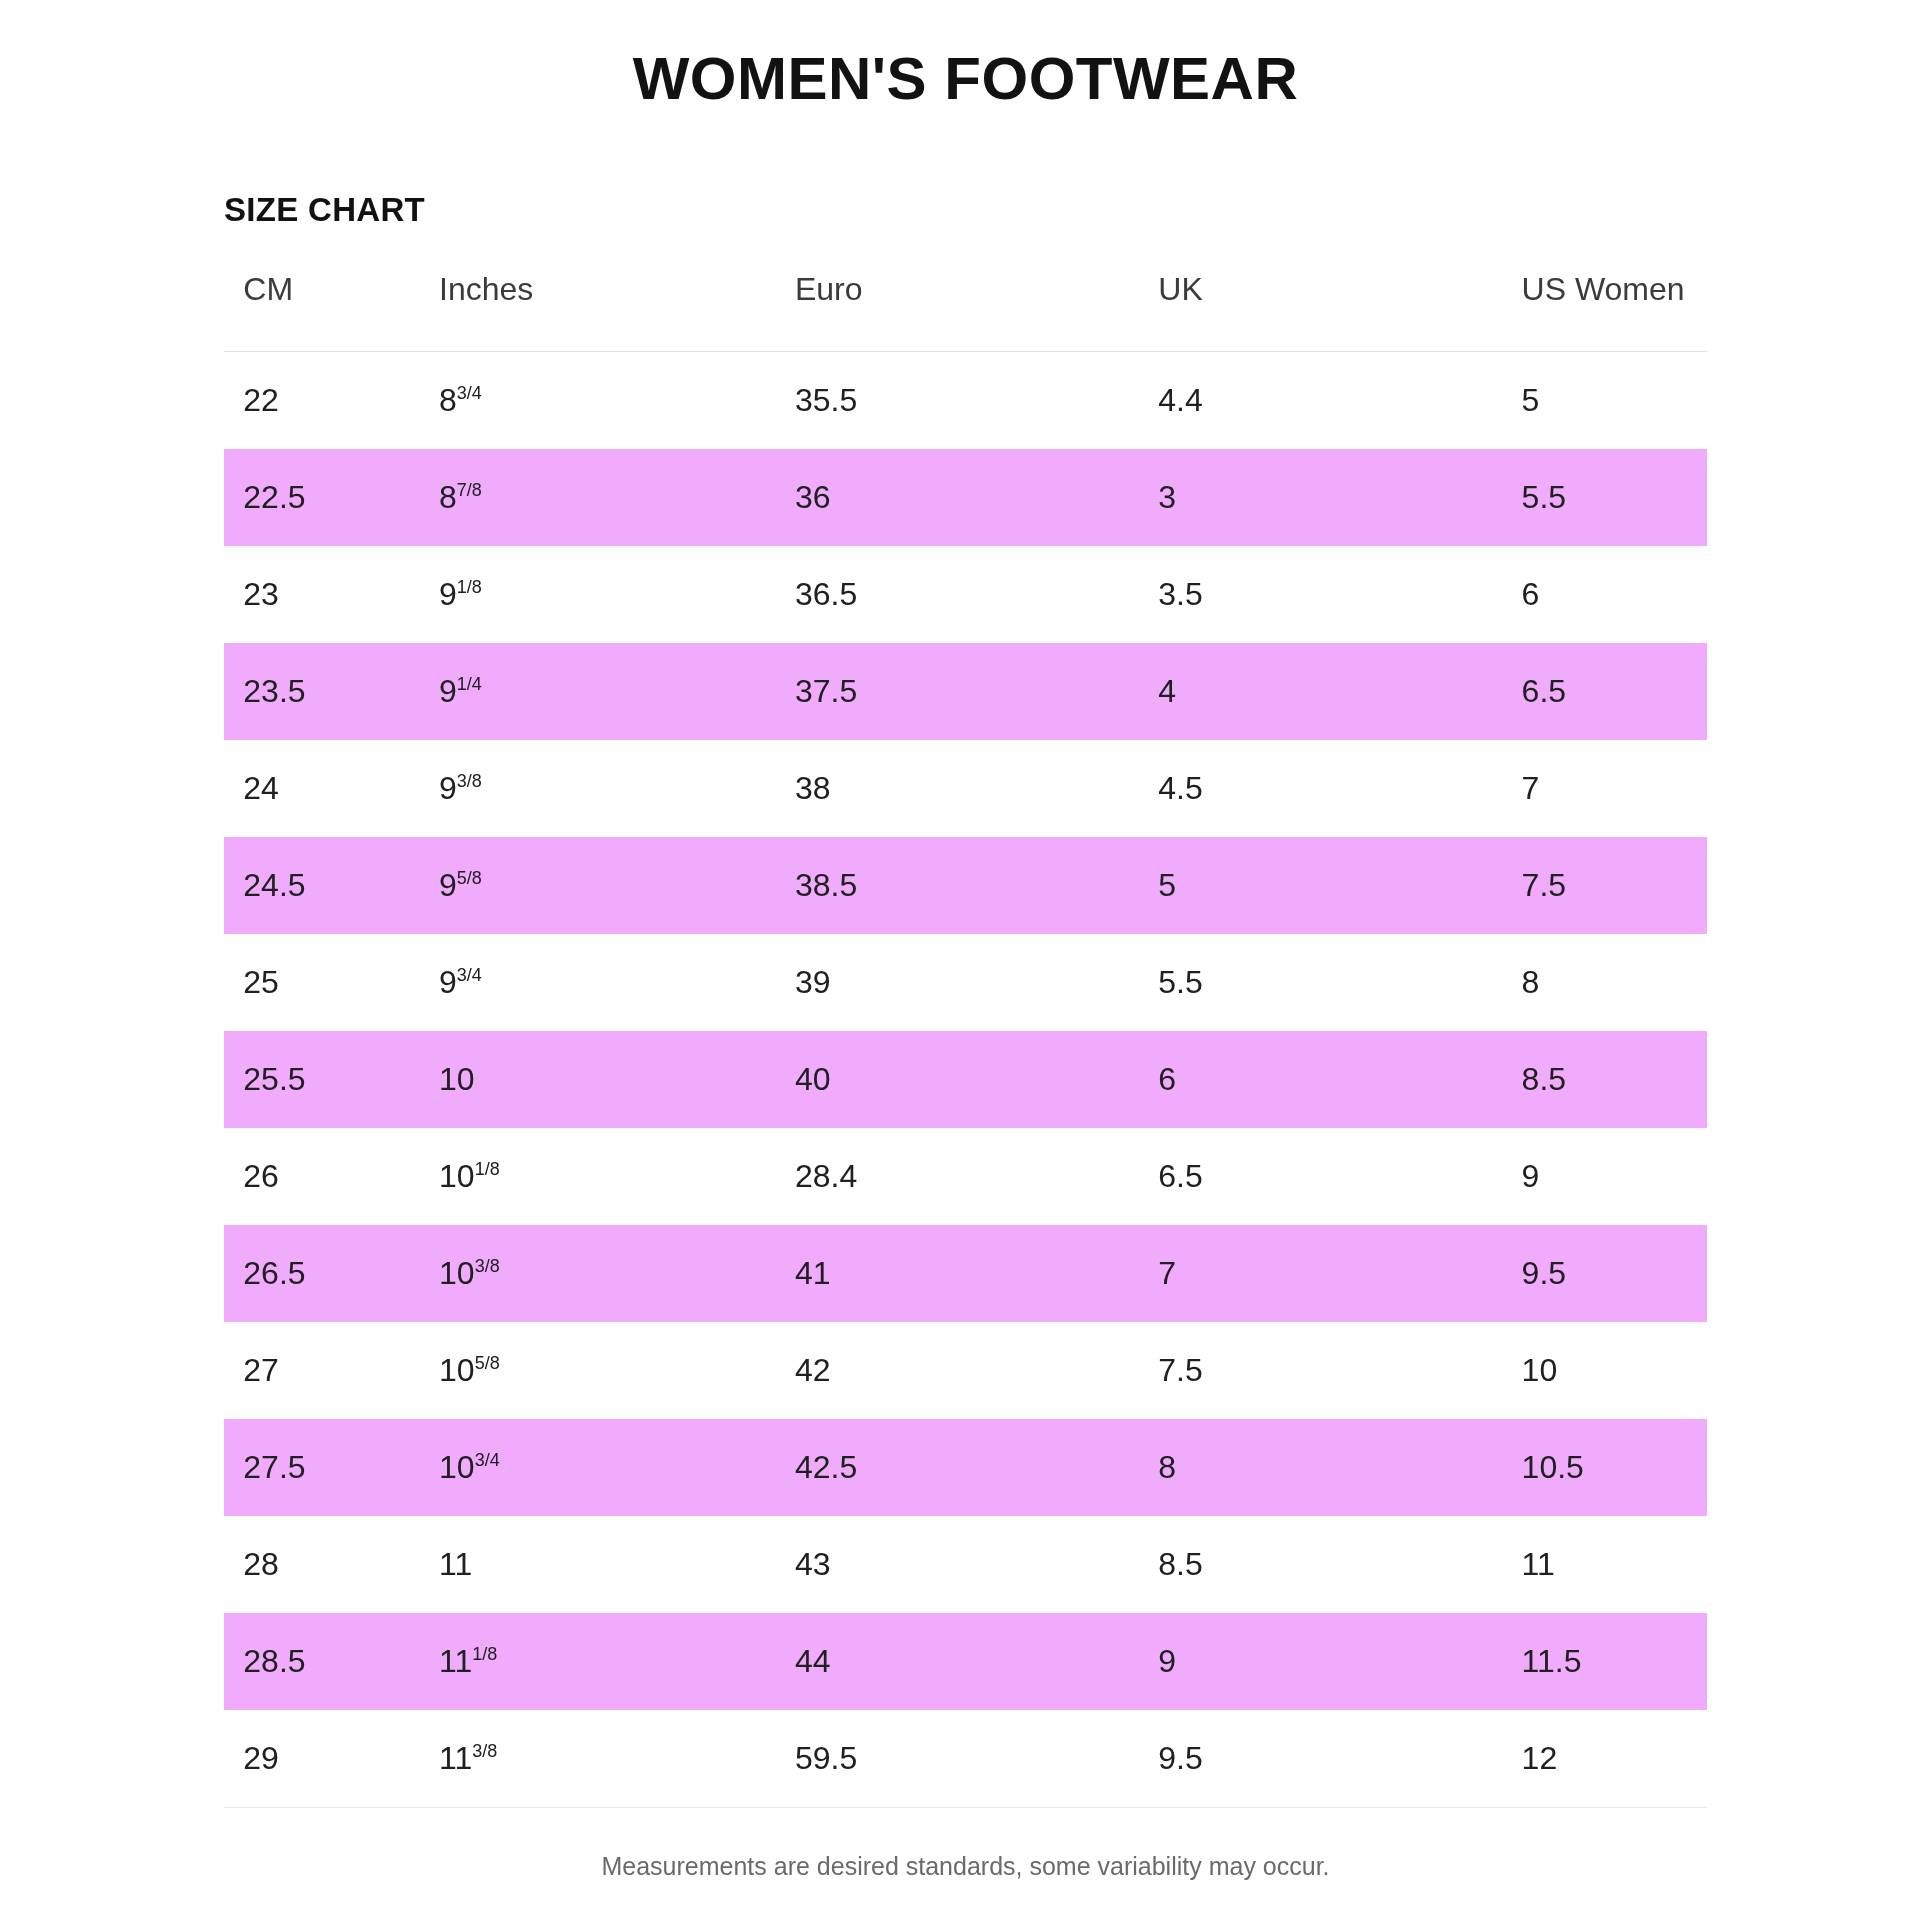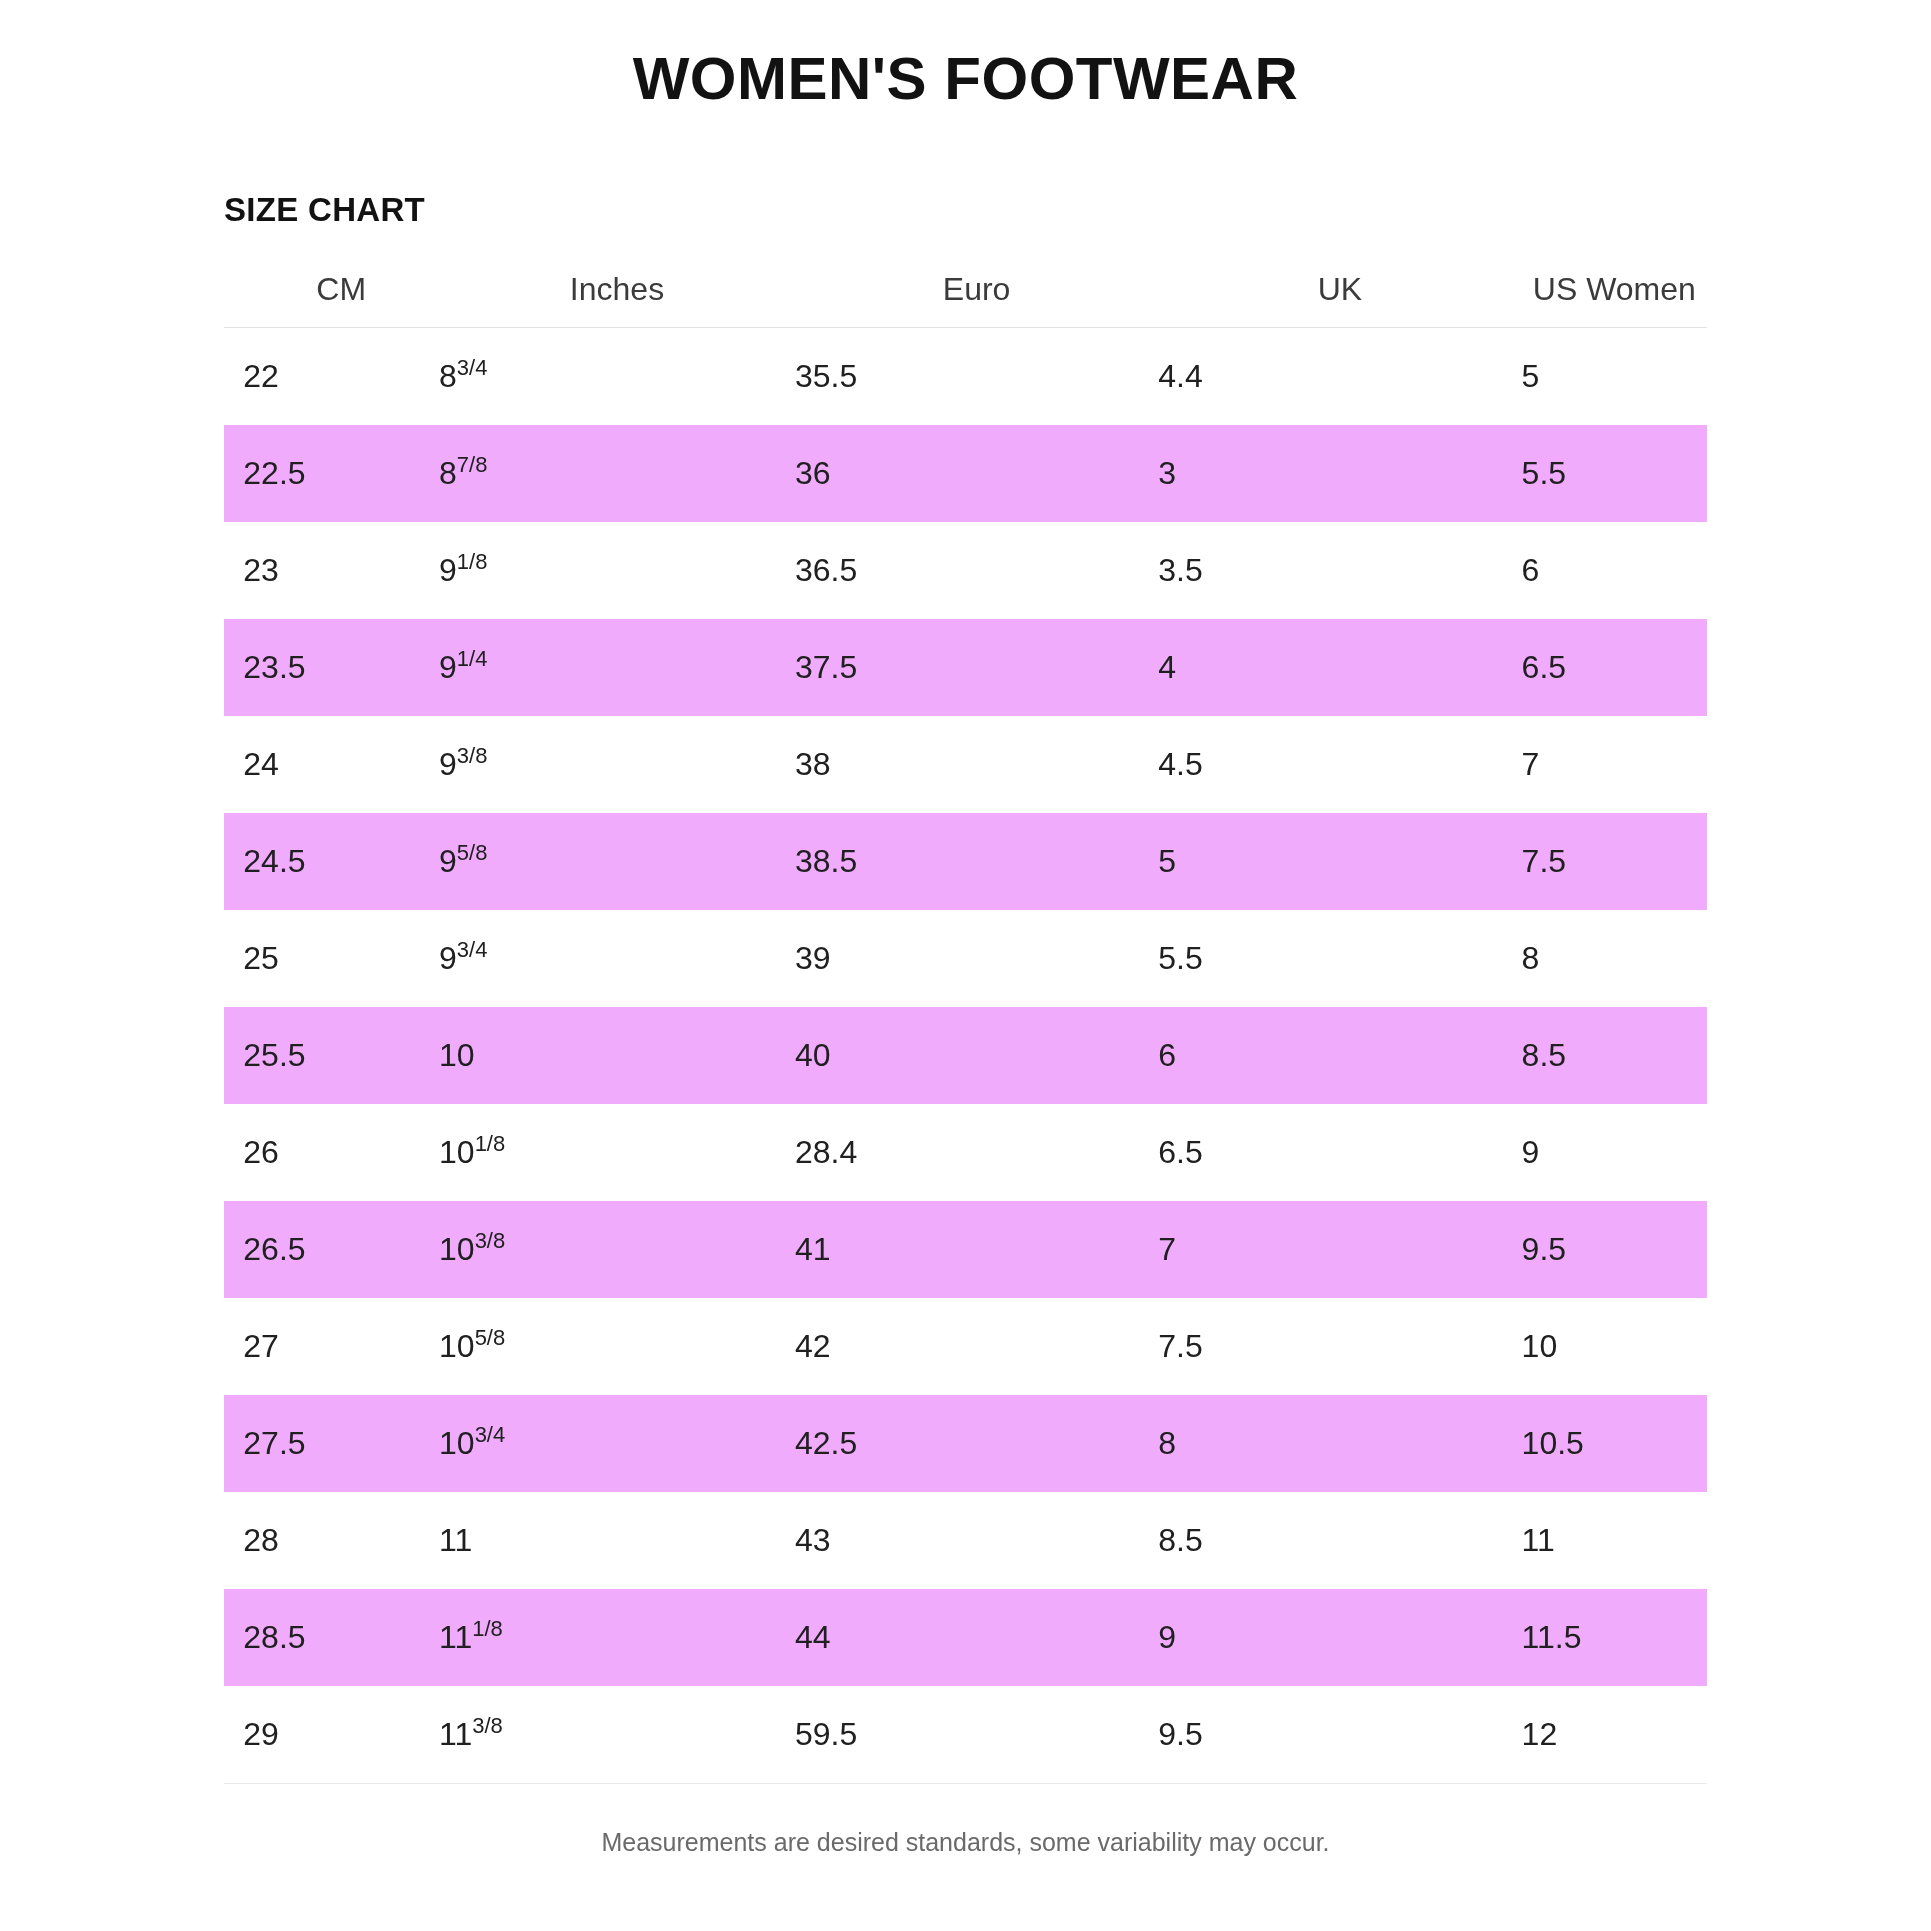--- a/index.html
+++ b/index.html
@@ -50,25 +50,25 @@
     border-collapse: collapse;
     table-layout: fixed;
   }
   table.size-table col.c-cm      { width: 14.5%; }
   table.size-table col.c-inches  { width: 24.0%; }
   table.size-table col.c-euro    { width: 24.5%; }
   table.size-table col.c-uk      { width: 24.5%; }
   table.size-table col.c-us      { width: 12.5%; }
 
   table.size-table thead th {
-    text-align: center;
+    text-align: left;
     font-size: 32px;
     font-weight: normal;
     color: #3b3b3b;
-    padding: 0 0 19px 0;
+    padding: 0 0 43px 0;
     border-bottom: 1.9px solid #e2e2e2;
     vertical-align: bottom;
   }
   table.size-table tbody td {
     font-size: 32px;
     color: #202020;
     padding: 30px 0 30px 0;
     vertical-align: middle;
     white-space: nowrap;
   }
@@ -80,21 +80,21 @@
   }
   
   table.size-table thead th:first-child,
   table.size-table tbody td:first-child {
     padding-left: 19.3px;
   }
   table.size-table tbody td:last-child {
     padding-right: 19.3px;
   }
   sup {
-    font-size: 22px;
+    font-size: 18px;
     line-height: 0;
     vertical-align: super;
   }
   .footnote {
     text-align: center;
     font-size: 25px;
     color: #6a6a6a;
     padding-top: 44px;
   }
 </style>

